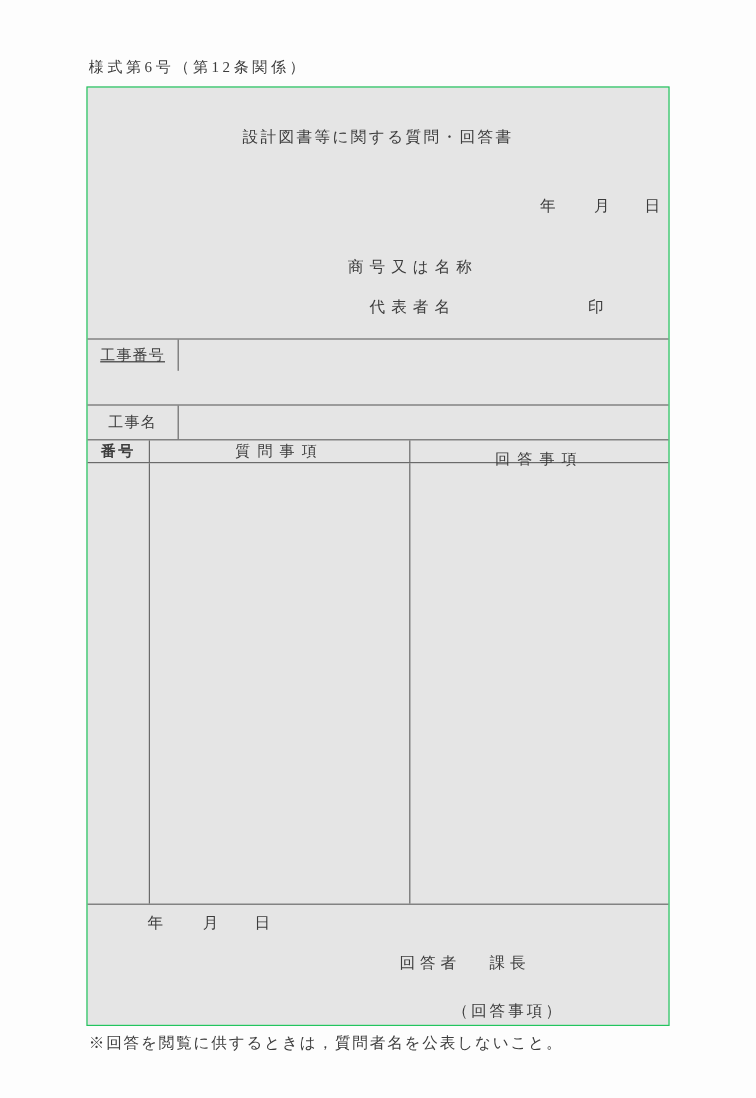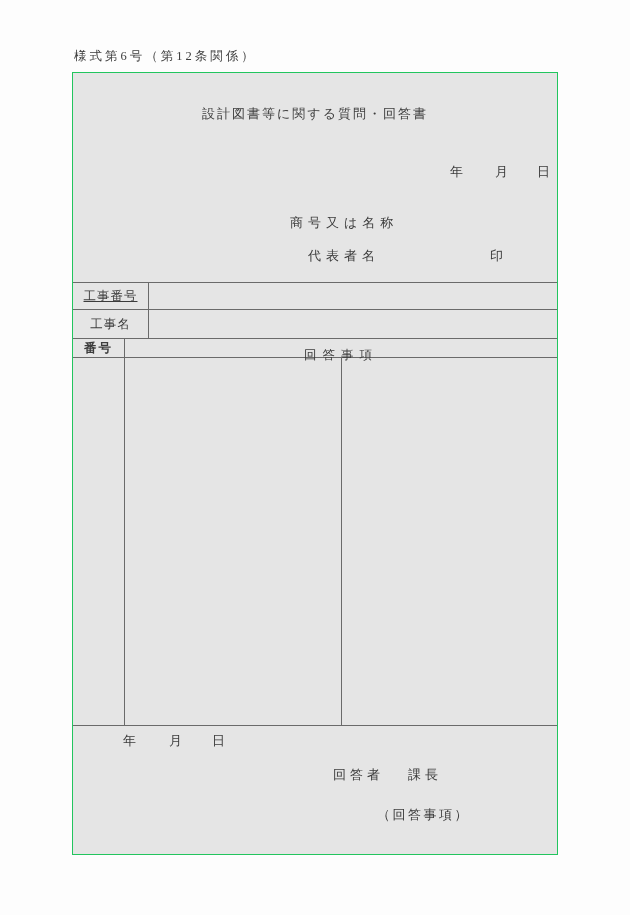--- a/index.html
+++ b/index.html
@@ -43,21 +43,21 @@
     font-size: 13px; letter-spacing: 5px; white-space: nowrap;
   }
   .seal {
     position: absolute; top: 174px; left: 417px;
     font-size: 13px; white-space: nowrap;
   }
 
   
   .field-row { display: flex; border-top: 1px solid #6a6a6a; }
   .row1 { height: 27px; text-decoration: underline; }
-  .row2 { height: 29px; }
+  .row2 { height: 29px; margin-top: 28px; }
   .field-label {
     width: 76px; border-right: 1px solid #6a6a6a;
     display: flex; align-items: center; justify-content: center;
     font-size: 12.5px; letter-spacing: 1px;
   }
   .field-value { flex: 1; }
 
   
   .thead { display: flex; height: 19px; border-top: 1px solid #6a6a6a; }
   .th {
@@ -118,20 +118,21 @@
       <div class="field-value"></div>
     </div>
 
     <div class="field-row row2">
       <div class="field-label">工事名</div>
       <div class="field-value"></div>
     </div>
 
     <div class="thead">
       <div class="th col1">番号</div>
+      <div class="th col2">質問事項</div>
       <div class="th col3">回答事項</div>
     </div>
 
     <div class="tbody">
       <div class="td col1"></div>
       <div class="td col2"></div>
       <div class="td col3"></div>
     </div>
 
     <div class="sec-bottom">
@@ -141,14 +142,15 @@
         <span class="dd">日</span>
       </div>
       <div class="responder">
         <span>回答者</span><span class="resp-title">課長</span>
       </div>
       <div class="seal-note">（回答事項）</div>
     </div>
 
   </div>
 
+  <div class="footnote">※回答を閲覧に供するときは，質問者名を公表しないこと。</div>
 
 </div>
 
 </body></html>

